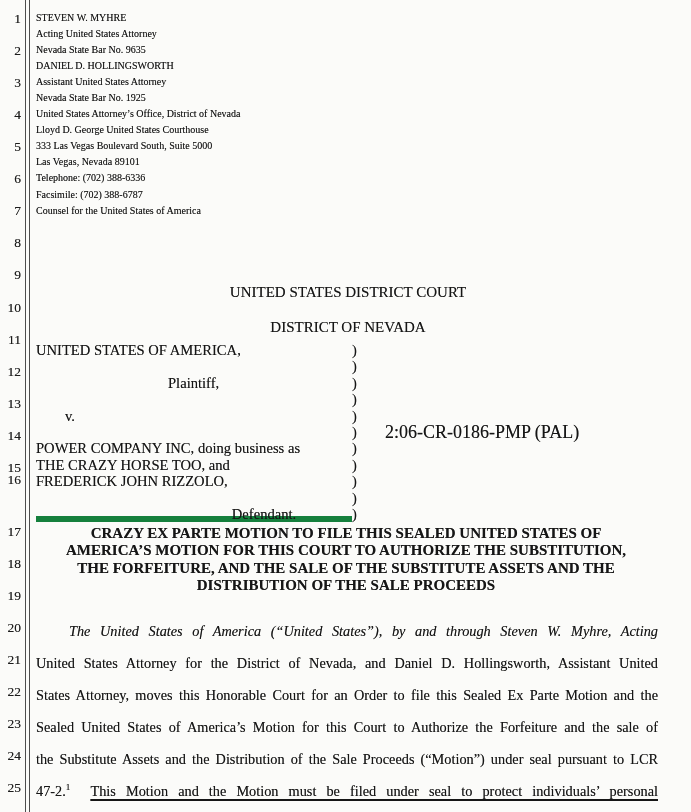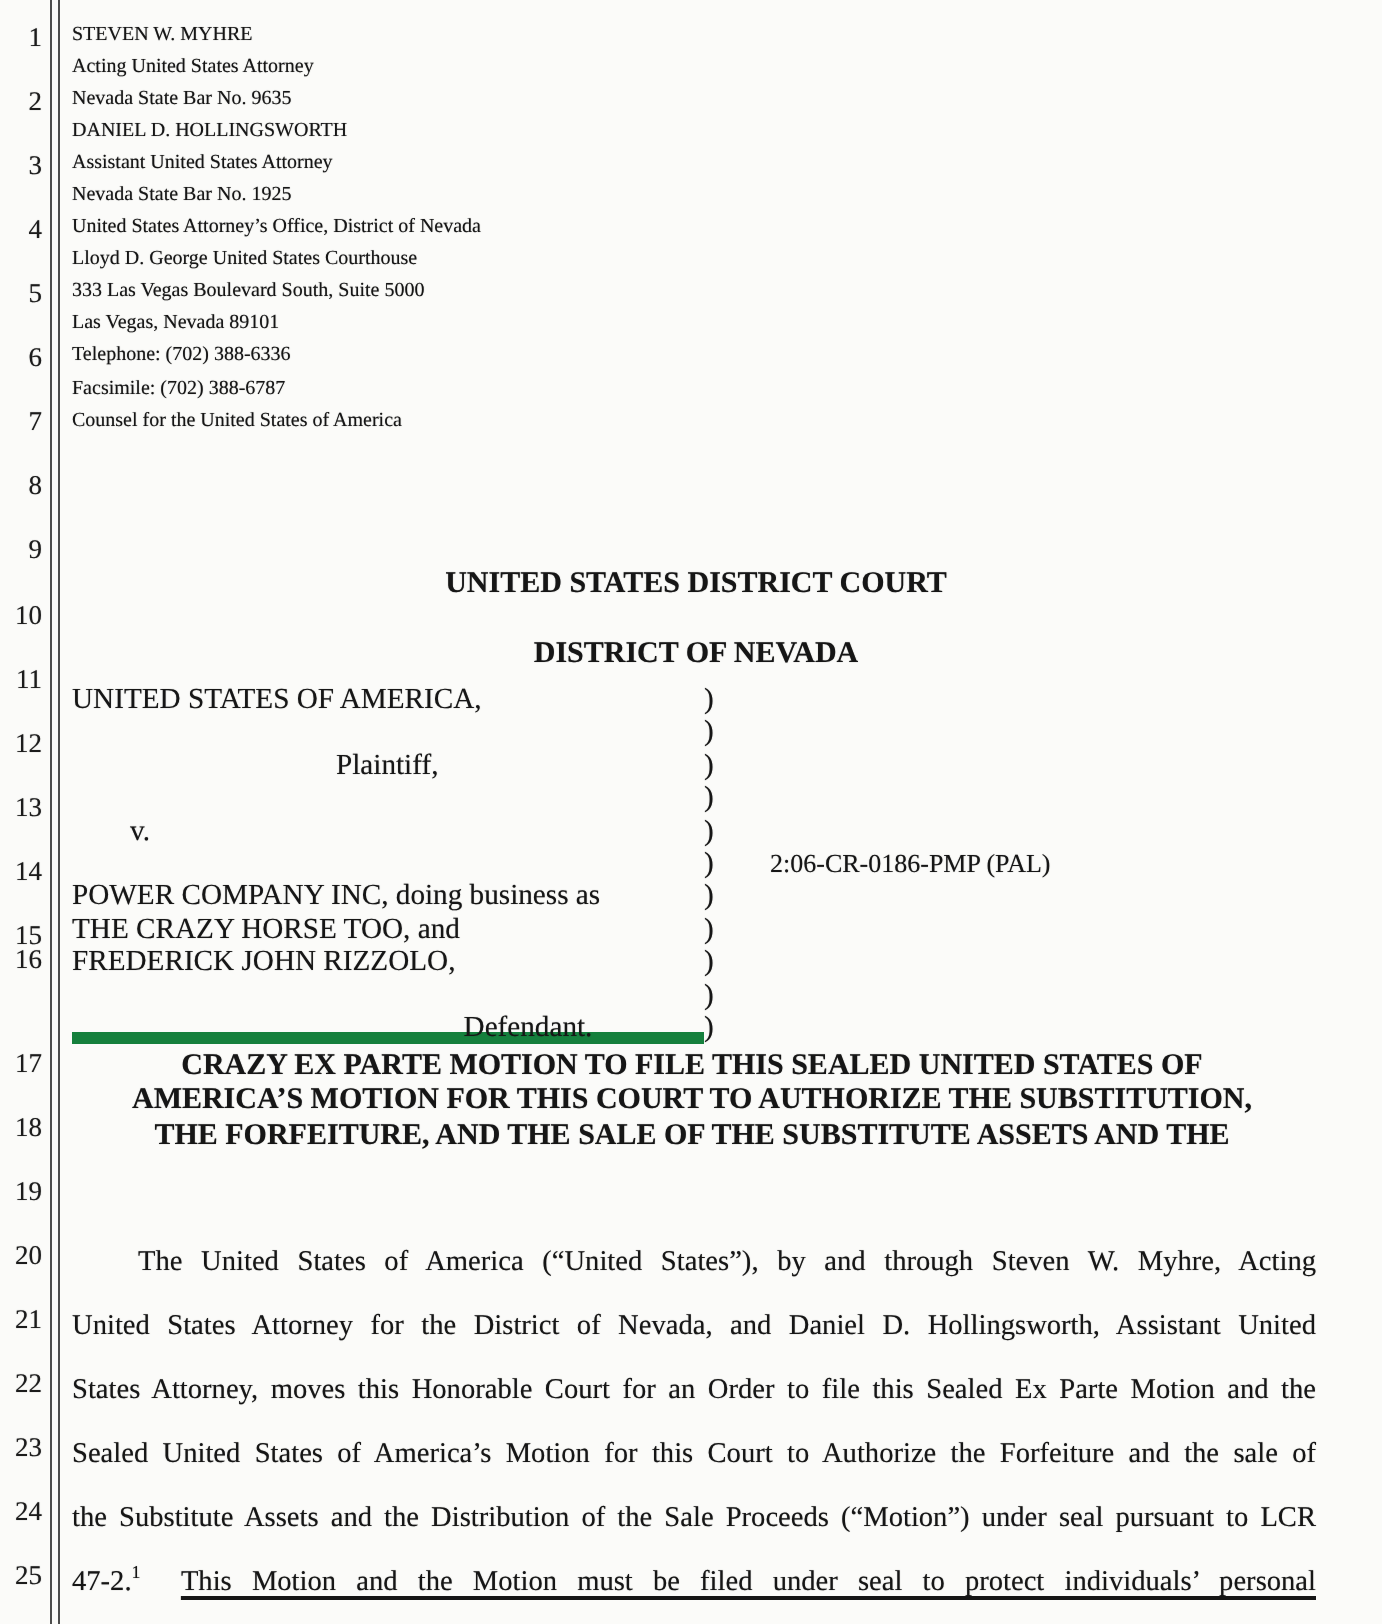--- a/index.html
+++ b/index.html
@@ -17,45 +17,45 @@
   .rule.r1{left:25px;}
   .rule.r2{left:29px;}
   .lineno{
     position:absolute;left:0;width:21px;
     text-align:right;font-size:13.5px;line-height:16px;color:#1c1c1c;
   }
   
   .attorney{position:absolute;left:36px;top:10px;font-size:10px;line-height:16.05px;white-space:nowrap;}
   .attorney div{height:16.05px;}
   
-  .court-line{position:absolute;left:36px;width:624px;text-align:center;font-weight:bold;font-size:15px;white-space:nowrap;}
+  .court-line{position:absolute;left:36px;width:624px;text-align:center;font-weight:normal;font-size:15px;white-space:nowrap;}
   
   .cap-row{
     position:absolute;left:36px;height:16.4px;
     font-size:14.6px;line-height:16.4px;display:flex;white-space:nowrap;font-family:Liberation Serif, serif;
   }
   .cap-left{width:316px;}
   .cap-left.ind-plaintiff{padding-left:132px;box-sizing:border-box;}
   .cap-left.ind-v{padding-left:29px;box-sizing:border-box;}
   .cap-left.ind-def{padding-left:140px;box-sizing:border-box;}
   .cap-row.underlined-row .cap-left{border-bottom:6px solid #15803d;text-align:center;}
   .cap-paren{width:14px;}
-  .cap-right{margin-left:19px;font-size:13px;}
+  .cap-right{margin-left:19px;font-size:18px;}
   
   .title-block{
     position:absolute;left:46px;top:525px;width:600px;
     text-align:center;font-weight:bold;font-size:15px;line-height:17.3px;
   }
   
   .body-line{
     position:absolute;left:36px;width:622px;
     font-size:14.3px;line-height:17px;
     text-align:justify;text-align-last:justify;
   }
-  .body-line.indent{text-indent:33px;}
+  .body-line.indent{text-indent:33px;font-style:italic;}
   .uline{text-decoration:underline;text-decoration-thickness:1.5px;text-underline-offset:3px;}
   sup.fn{font-size:9px;vertical-align:super;line-height:0;}
 </style>
 </head>
 <body>
 
 <div class="page">
 
   <div class="rule r1"></div>
   <div class="rule r2"></div>
@@ -158,20 +158,21 @@
   <div class="cap-row underlined-row" style="top:506px">
     <span class="cap-left ind-def">Defendant.</span>
       <span class="cap-paren">)</span>
       <span class="cap-right"></span>
   </div>
 
   <div class="title-block">
     <div>CRAZY EX PARTE MOTION TO FILE THIS SEALED UNITED STATES OF</div>
     <div>AMERICA’S MOTION FOR THIS COURT TO AUTHORIZE THE SUBSTITUTION,</div>
     <div>THE FORFEITURE, AND THE SALE OF THE SUBSTITUTE ASSETS AND THE</div>
+    <div>DISTRIBUTION OF THE SALE PROCEEDS</div>
   </div>
 
   <div class="body-line indent" style="top:623px">The United States of America (“United States”), by and through Steven W. Myhre, Acting</div>
   <div class="body-line" style="top:655px">United States Attorney for the District of Nevada, and Daniel D. Hollingsworth, Assistant United</div>
   <div class="body-line" style="top:687.1px">States Attorney, moves this Honorable Court for an Order to file this Sealed Ex Parte Motion and the</div>
   <div class="body-line" style="top:719.1px">Sealed United States of America’s Motion for this Court to Authorize the Forfeiture and the sale of</div>
   <div class="body-line" style="top:751.2px">the Substitute Assets and the Distribution of the Sale Proceeds (“Motion”) under seal pursuant to LCR</div>
   <div class="body-line" style="top:783.2px"><span>47-2.</span><sup class="fn">1</sup>&nbsp;&nbsp;<span class="uline">This Motion and the Motion must be filed under seal to protect individuals’ personal</span></div>
 
 </div>

